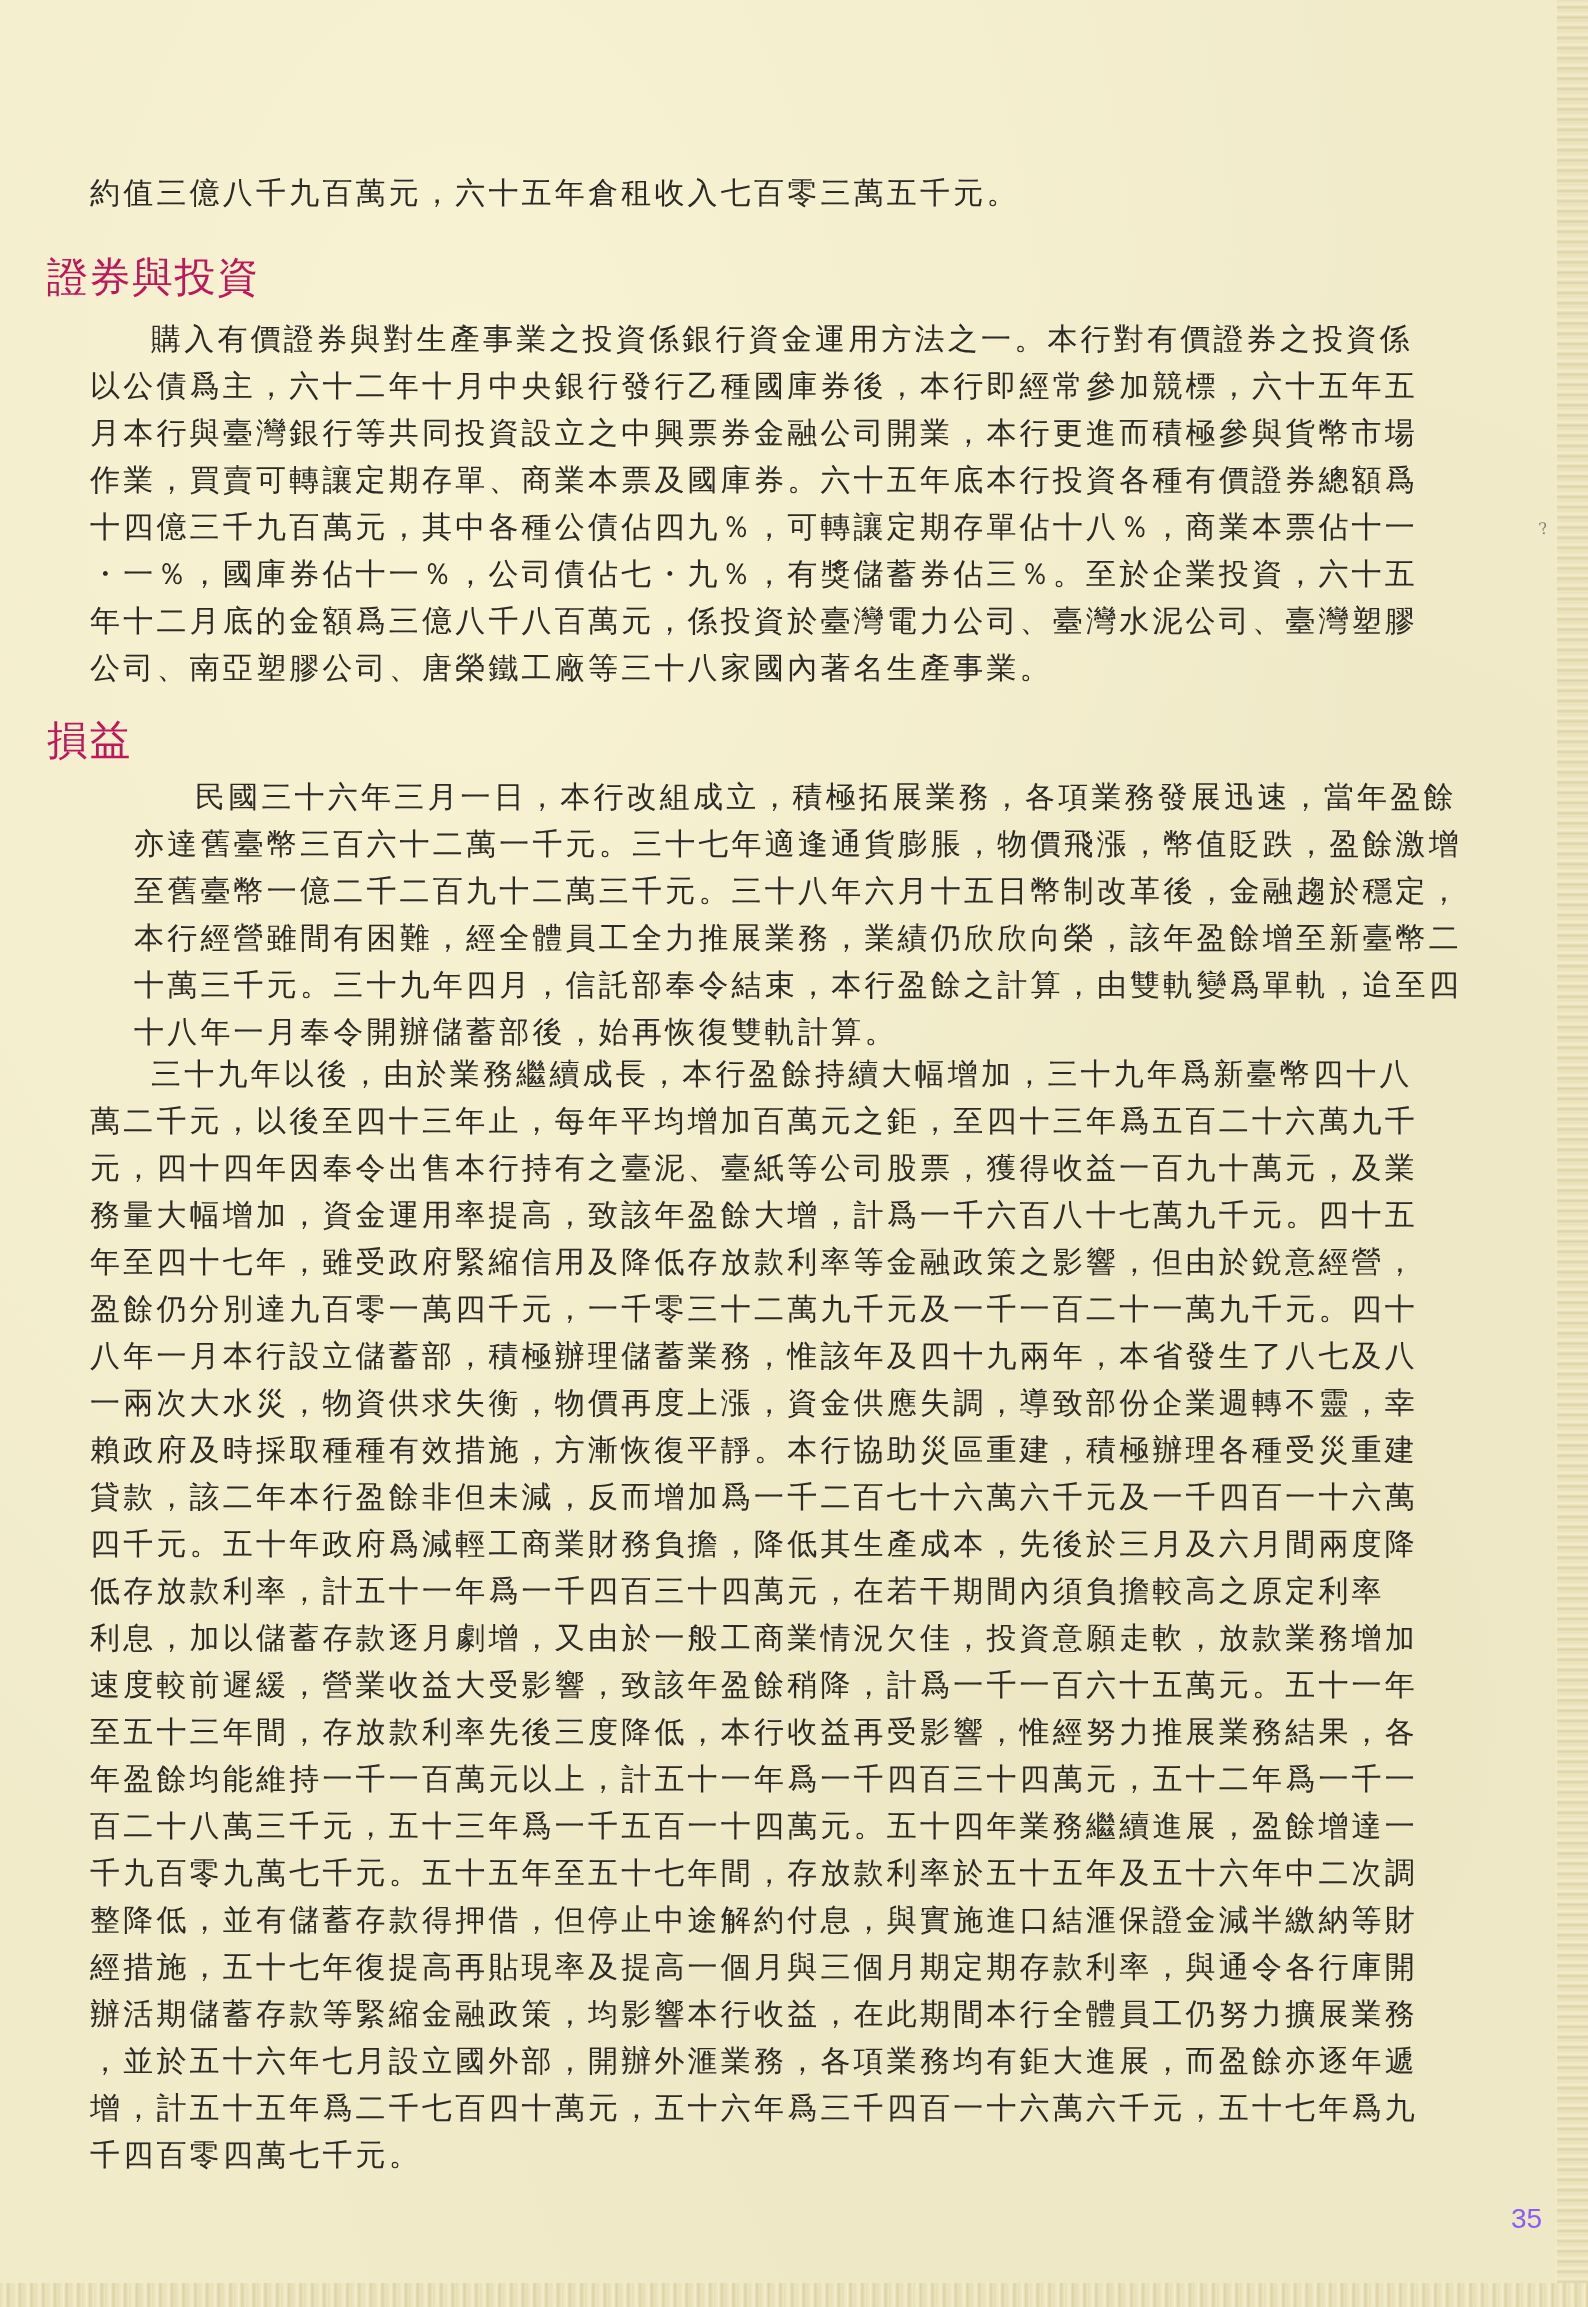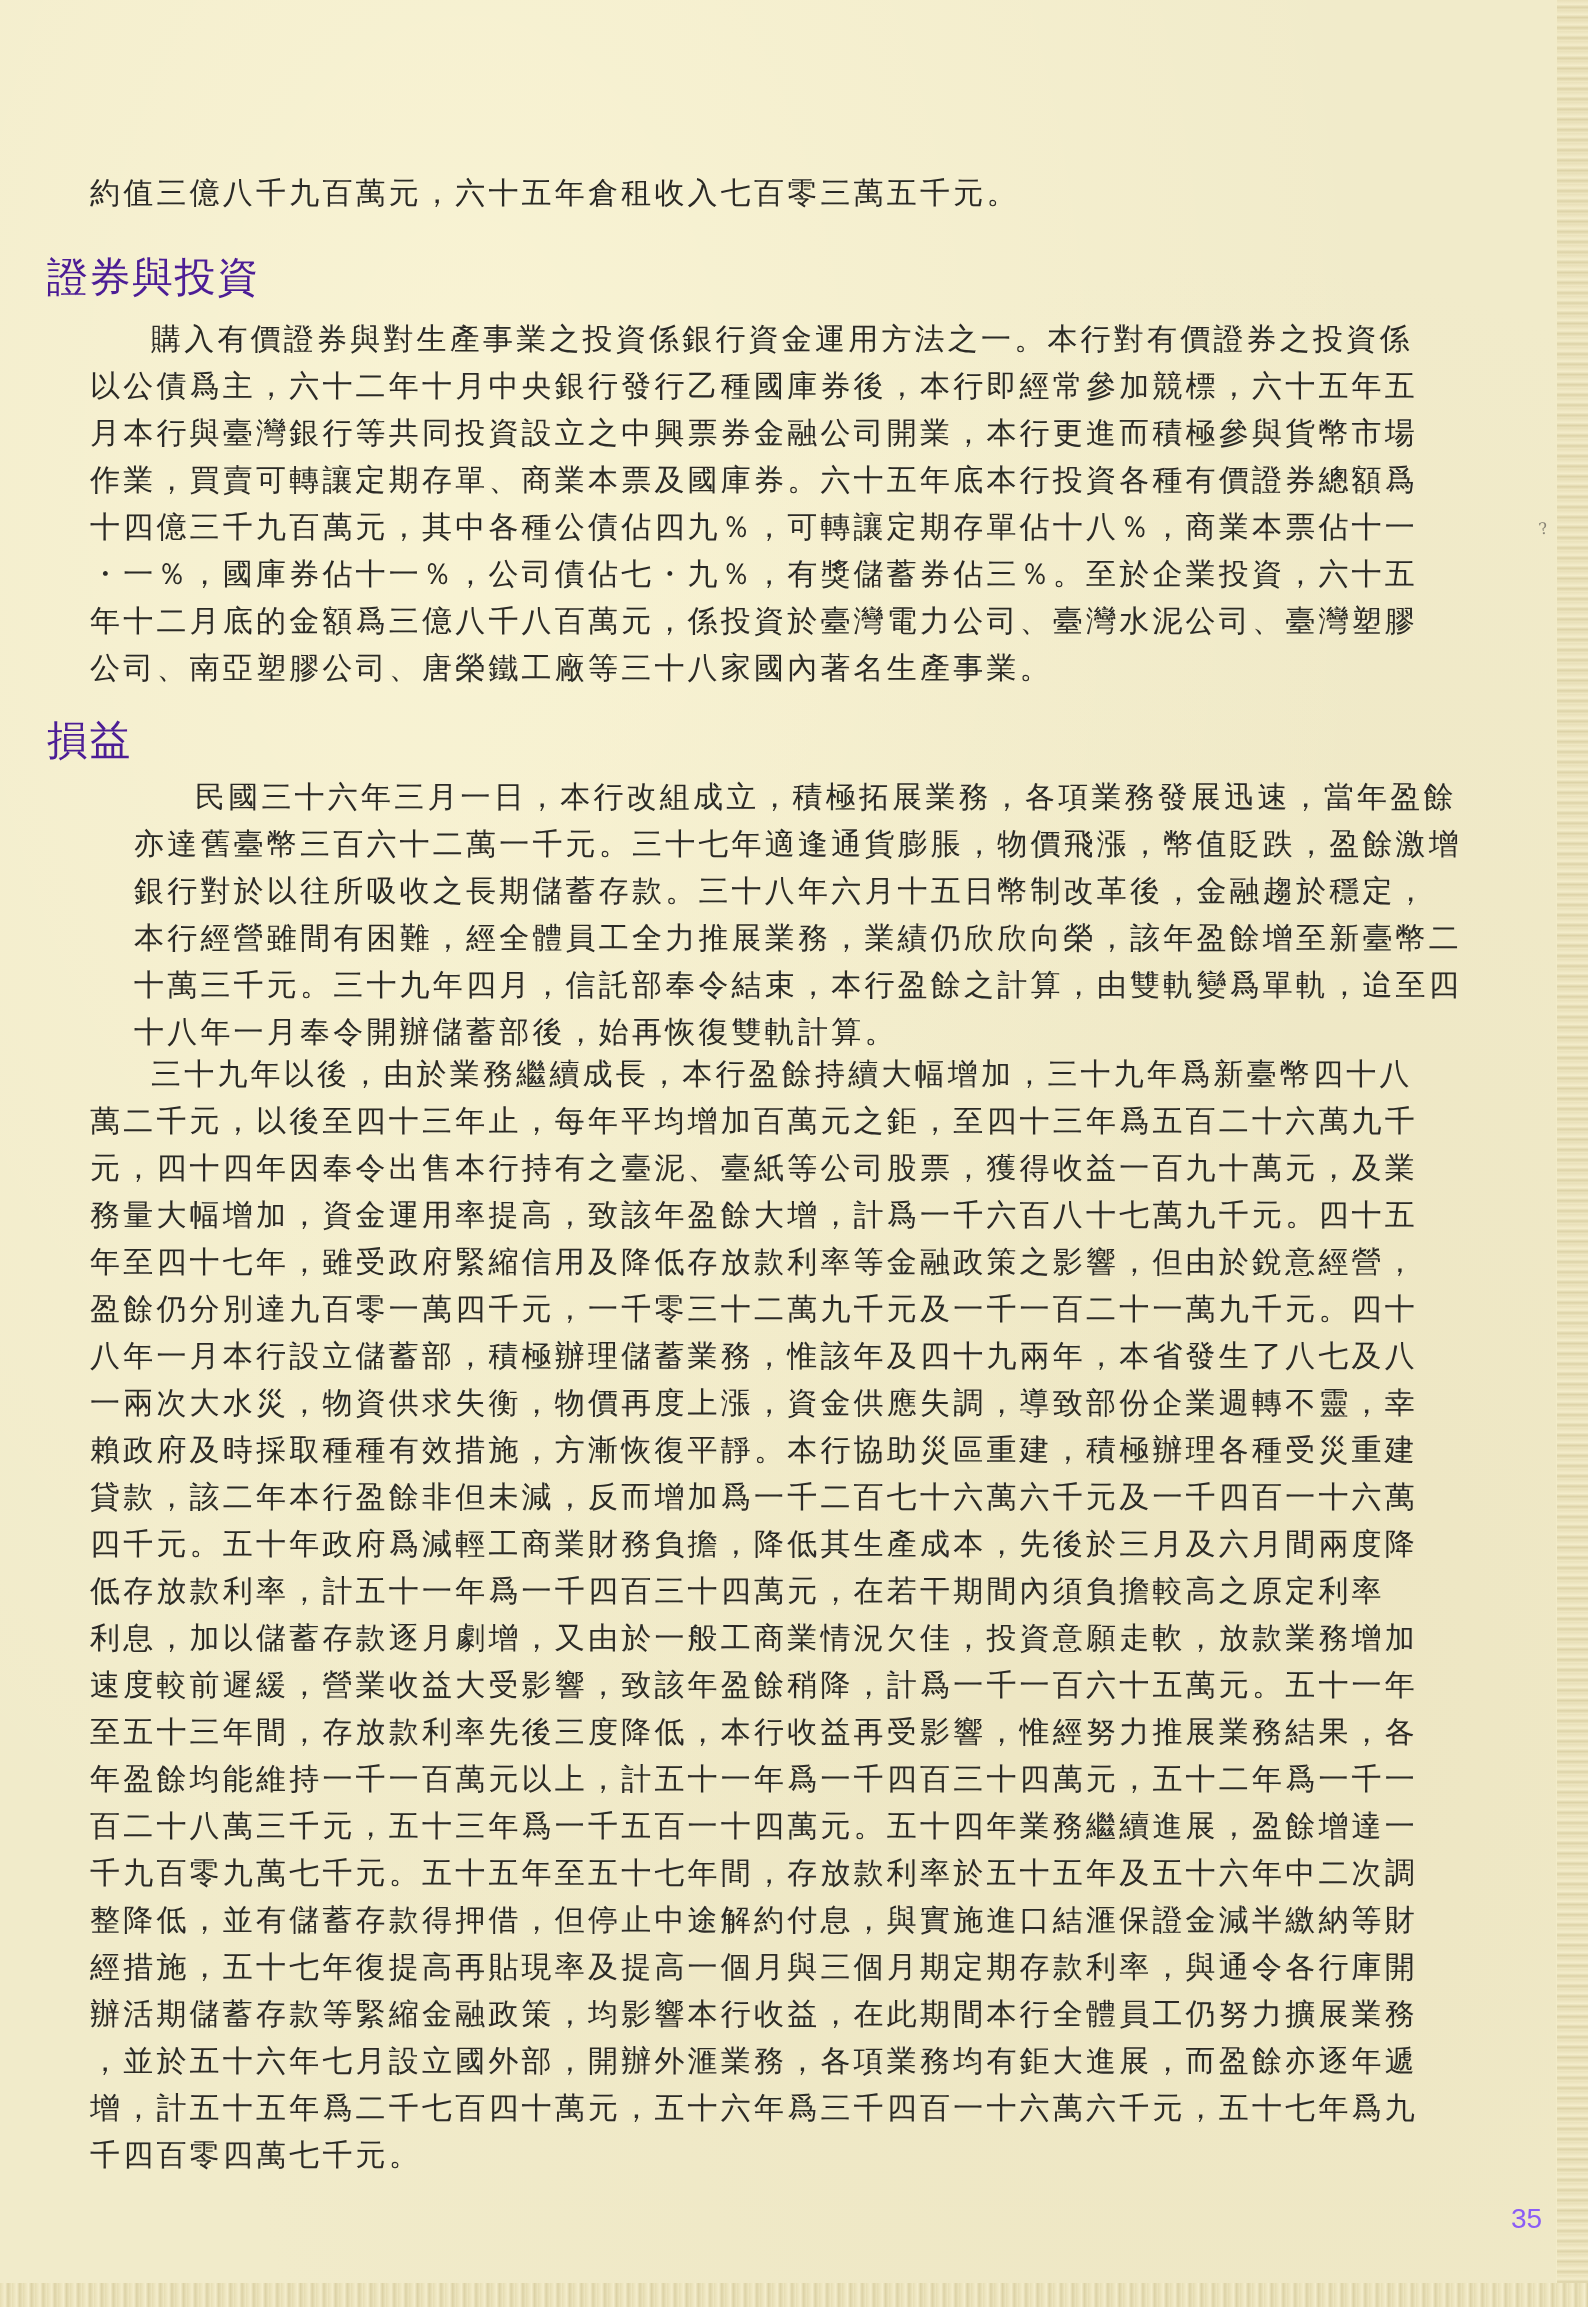--- a/index.html
+++ b/index.html
@@ -42,21 +42,21 @@
   .line {
     font-size: 30px;
     line-height: 47px;
     height: 47px;
     white-space: nowrap;
     letter-spacing: 3.2px;
   }
   .indent { padding-left: 61px; }
   .heading {
     font-family: "DejaVu Sans", "Liberation Sans", sans-serif;
-    color: #4c1d95;
+    color: #be185d;
     font-size: 41px;
     font-weight: normal;
     letter-spacing: 1.5px;
     margin: 0;
     position: absolute;
     left: 47px;
   }
   .h1 { top: 250px; }
   .h2 { top: 713px; }
   .block { position: absolute; left: 90px; font-family: Liberation Serif, serif; }
@@ -105,21 +105,21 @@
   <div class="line">・一％，國庫券佔十一％，公司債佔七・九％，有獎儲蓄券佔三％。至於企業投資，六十五</div>
   <div class="line">年十二月底的金額爲三億八千八百萬元，係投資於臺灣電力公司、臺灣水泥公司、臺灣塑膠</div>
   <div class="line">公司、南亞塑膠公司、唐榮鐵工廠等三十八家國內著名生產事業。</div>
 </div>
 
 <h2 class="heading h2">損益</h2>
 
 <div class="block b2">
   <div class="line indent">民國三十六年三月一日，本行改組成立，積極拓展業務，各項業務發展迅速，當年盈餘</div>
   <div class="line">亦達舊臺幣三百六十二萬一千元。三十七年適逢通貨膨脹，物價飛漲，幣值貶跌，盈餘激增</div>
-  <div class="line">銀行對於以往所吸收之長期儲蓄存款。三十八年六月十五日幣制改革後，金融趨於穩定，</div>
+  <div class="line">至舊臺幣一億二千二百九十二萬三千元。三十八年六月十五日幣制改革後，金融趨於穩定，</div>
   <div class="line">本行經營雖間有困難，經全體員工全力推展業務，業績仍欣欣向榮，該年盈餘增至新臺幣二</div>
   <div class="line">十萬三千元。三十九年四月，信託部奉令結束，本行盈餘之計算，由雙軌變爲單軌，迨至四</div>
   <div class="line">十八年一月奉令開辦儲蓄部後，始再恢復雙軌計算。</div>
 </div>
 
 <div class="block b3">
   <div class="line indent">三十九年以後，由於業務繼續成長，本行盈餘持續大幅增加，三十九年爲新臺幣四十八</div>
   <div class="line">萬二千元，以後至四十三年止，每年平均增加百萬元之鉅，至四十三年爲五百二十六萬九千</div>
   <div class="line">元，四十四年因奉令出售本行持有之臺泥、臺紙等公司股票，獲得收益一百九十萬元，及業</div>
   <div class="line">務量大幅增加，資金運用率提高，致該年盈餘大增，計爲一千六百八十七萬九千元。四十五</div>

